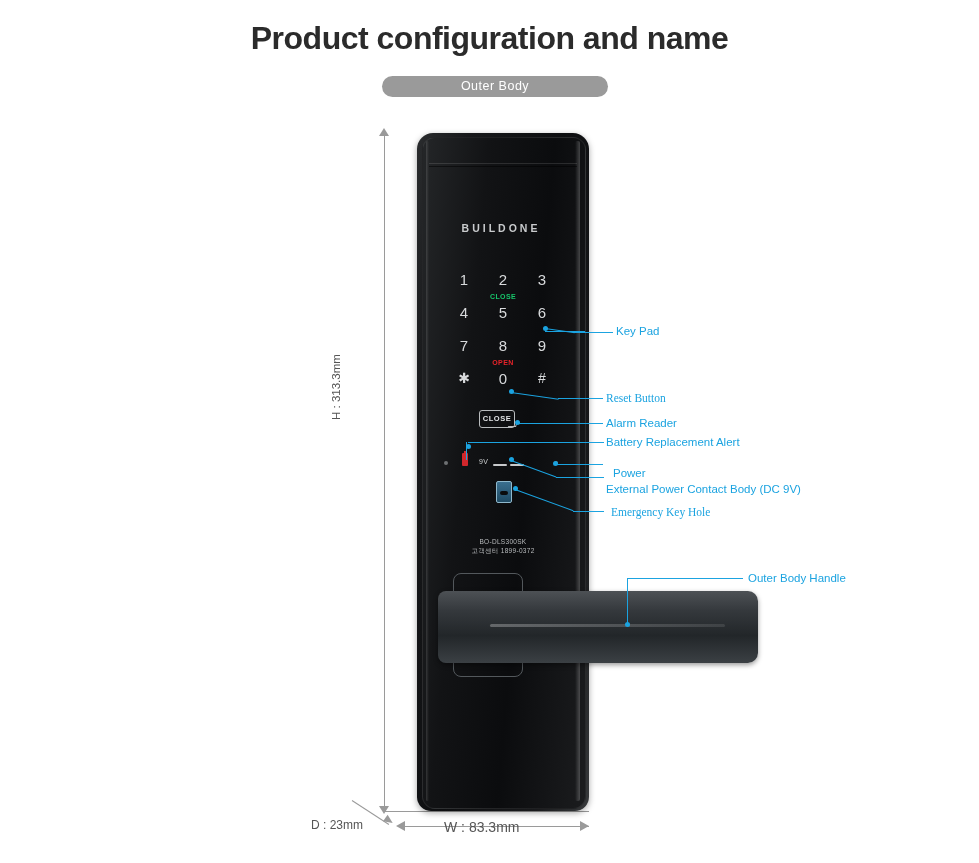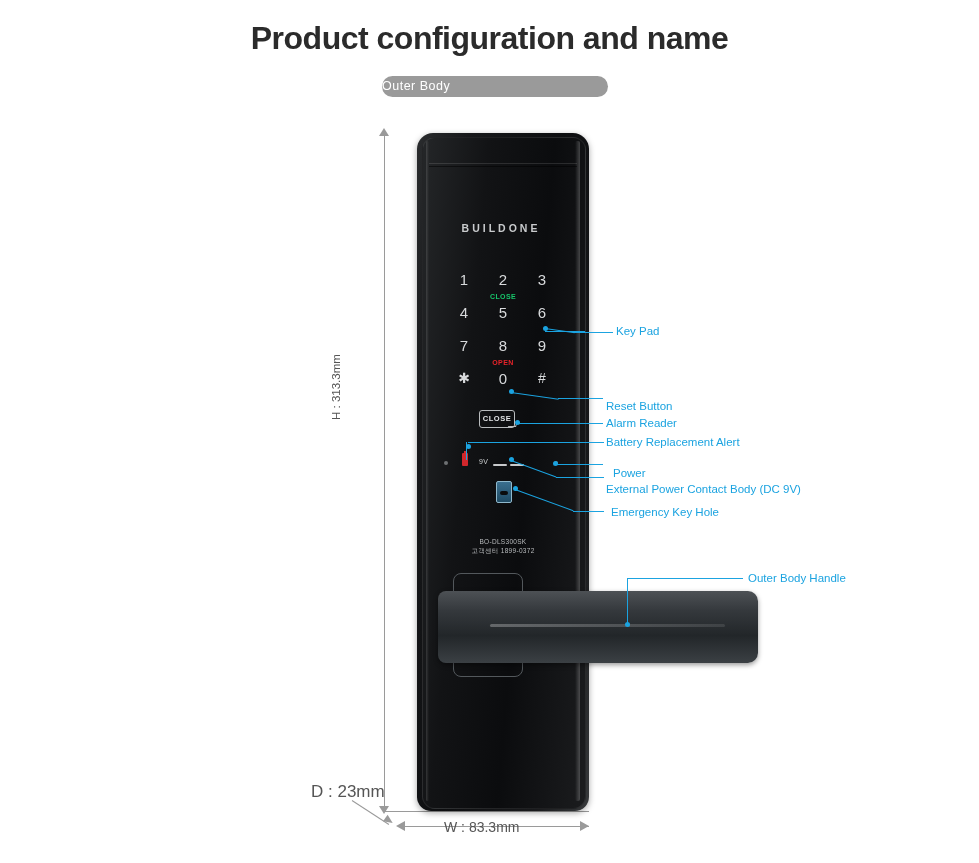--- a/index.html
+++ b/index.html
@@ -25,21 +25,21 @@
     color: #2b2b2b;
     letter-spacing: -0.5px;
   }
   .section-pill {
     position: absolute;
     top: 76px;
     left: 382px;
     width: 226px;
     height: 21px;
     line-height: 21px;
-    text-align: left;
+    text-align: center;
     border-radius: 11px;
     background: #9a9a9a;
     color: #ffffff;
     font-size: 12.5px;
     letter-spacing: 0.5px;
   }
 
   
   .lock-wrap {
     position: absolute;
@@ -326,22 +326,22 @@
     position: absolute;
     left: 385px; top: 816px;
     width: 0; height: 0;
     border-left: 4px solid transparent;
     border-right: 4px solid transparent;
     border-top: 9px solid #9a9a9a;
     transform: rotate(-55deg);
   }
   .dim-d-label {
     position: absolute;
-    left: 311px; top: 782px;
-    font-size: 17px;
+    left: 311px; top: 818px;
+    font-size: 12px;
     color: #555;
   }
 
   
   .callout-label {
     position: absolute;
     font-size: 11.5px;
     color: #1ba3e0;
     white-space: nowrap;
   }
@@ -445,21 +445,21 @@
 
 <div class="dot" style="left:543px; top:326px;"></div>
 <div class="lead" style="left:545px; top:331px; width:40px;"></div>
 <div class="lead-diag" style="left:545px; top:328px; width:30px; transform: rotate(8deg);"></div>
 <div class="lead" style="left:573px; top:332px; width:40px;"></div>
 <div class="callout-label" style="left:616px; top:325px;text-align:right;">Key Pad</div>
 
 <div class="dot" style="left:509px; top:389px;"></div>
 <div class="lead-diag" style="left:511px; top:392px; width:48px; transform: rotate(8deg);"></div>
 <div class="lead" style="left:558px; top:398px; width:45px;"></div>
-<div class="callout-label" style="left:606px; top:400px;">Reset Button</div>
+<div class="callout-label" style="left:606px; top:392px;font-family:Liberation Serif, serif;">Reset Button</div>
 
 <div class="dot" style="left:515px; top:420px;"></div>
 <div class="lead" style="left:517px; top:423px; width:86px;"></div>
 <div class="callout-label" style="left:606px; top:417px;">Alarm Reader</div>
 
 <div class="dot" style="left:466px; top:444px;"></div>
 <div class="lead" style="left:468px; top:442px; width:136px;"></div>
 <div class="lead-v" style="left:466px; top:442px; height:18px;"></div>
 <div class="callout-label" style="left:606px; top:436px;">Battery Replacement Alert</div>
 
@@ -468,18 +468,18 @@
 <div class="callout-label" style="left:613px; top:467px;">Power</div>
 
 <div class="dot" style="left:509px; top:457px;"></div>
 <div class="lead-diag" style="left:511px; top:460px; width:48px; transform: rotate(20deg);"></div>
 <div class="lead" style="left:556px; top:477px; width:48px;"></div>
 <div class="callout-label" style="left:606px; top:483px;">External Power Contact Body (DC 9V)</div>
 
 <div class="dot" style="left:513px; top:486px;"></div>
 <div class="lead-diag" style="left:515px; top:489px; width:62px; transform: rotate(20deg);"></div>
 <div class="lead" style="left:573px; top:511px; width:31px;"></div>
-<div class="callout-label" style="left:611px; top:506px;">Emergency Key Hole</div>
+<div class="callout-label" style="left:611px; top:506px;font-family:Liberation Serif, serif;">Emergency Key Hole</div>
 
 <div class="dot" style="left:625px; top:622px;"></div>
 <div class="lead-v" style="left:627px; top:578px; height:46px;"></div>
 <div class="lead" style="left:627px; top:578px; width:116px;"></div>
 <div class="callout-label" style="left:748px; top:572px;">Outer Body Handle</div>
 
 </body></html>

